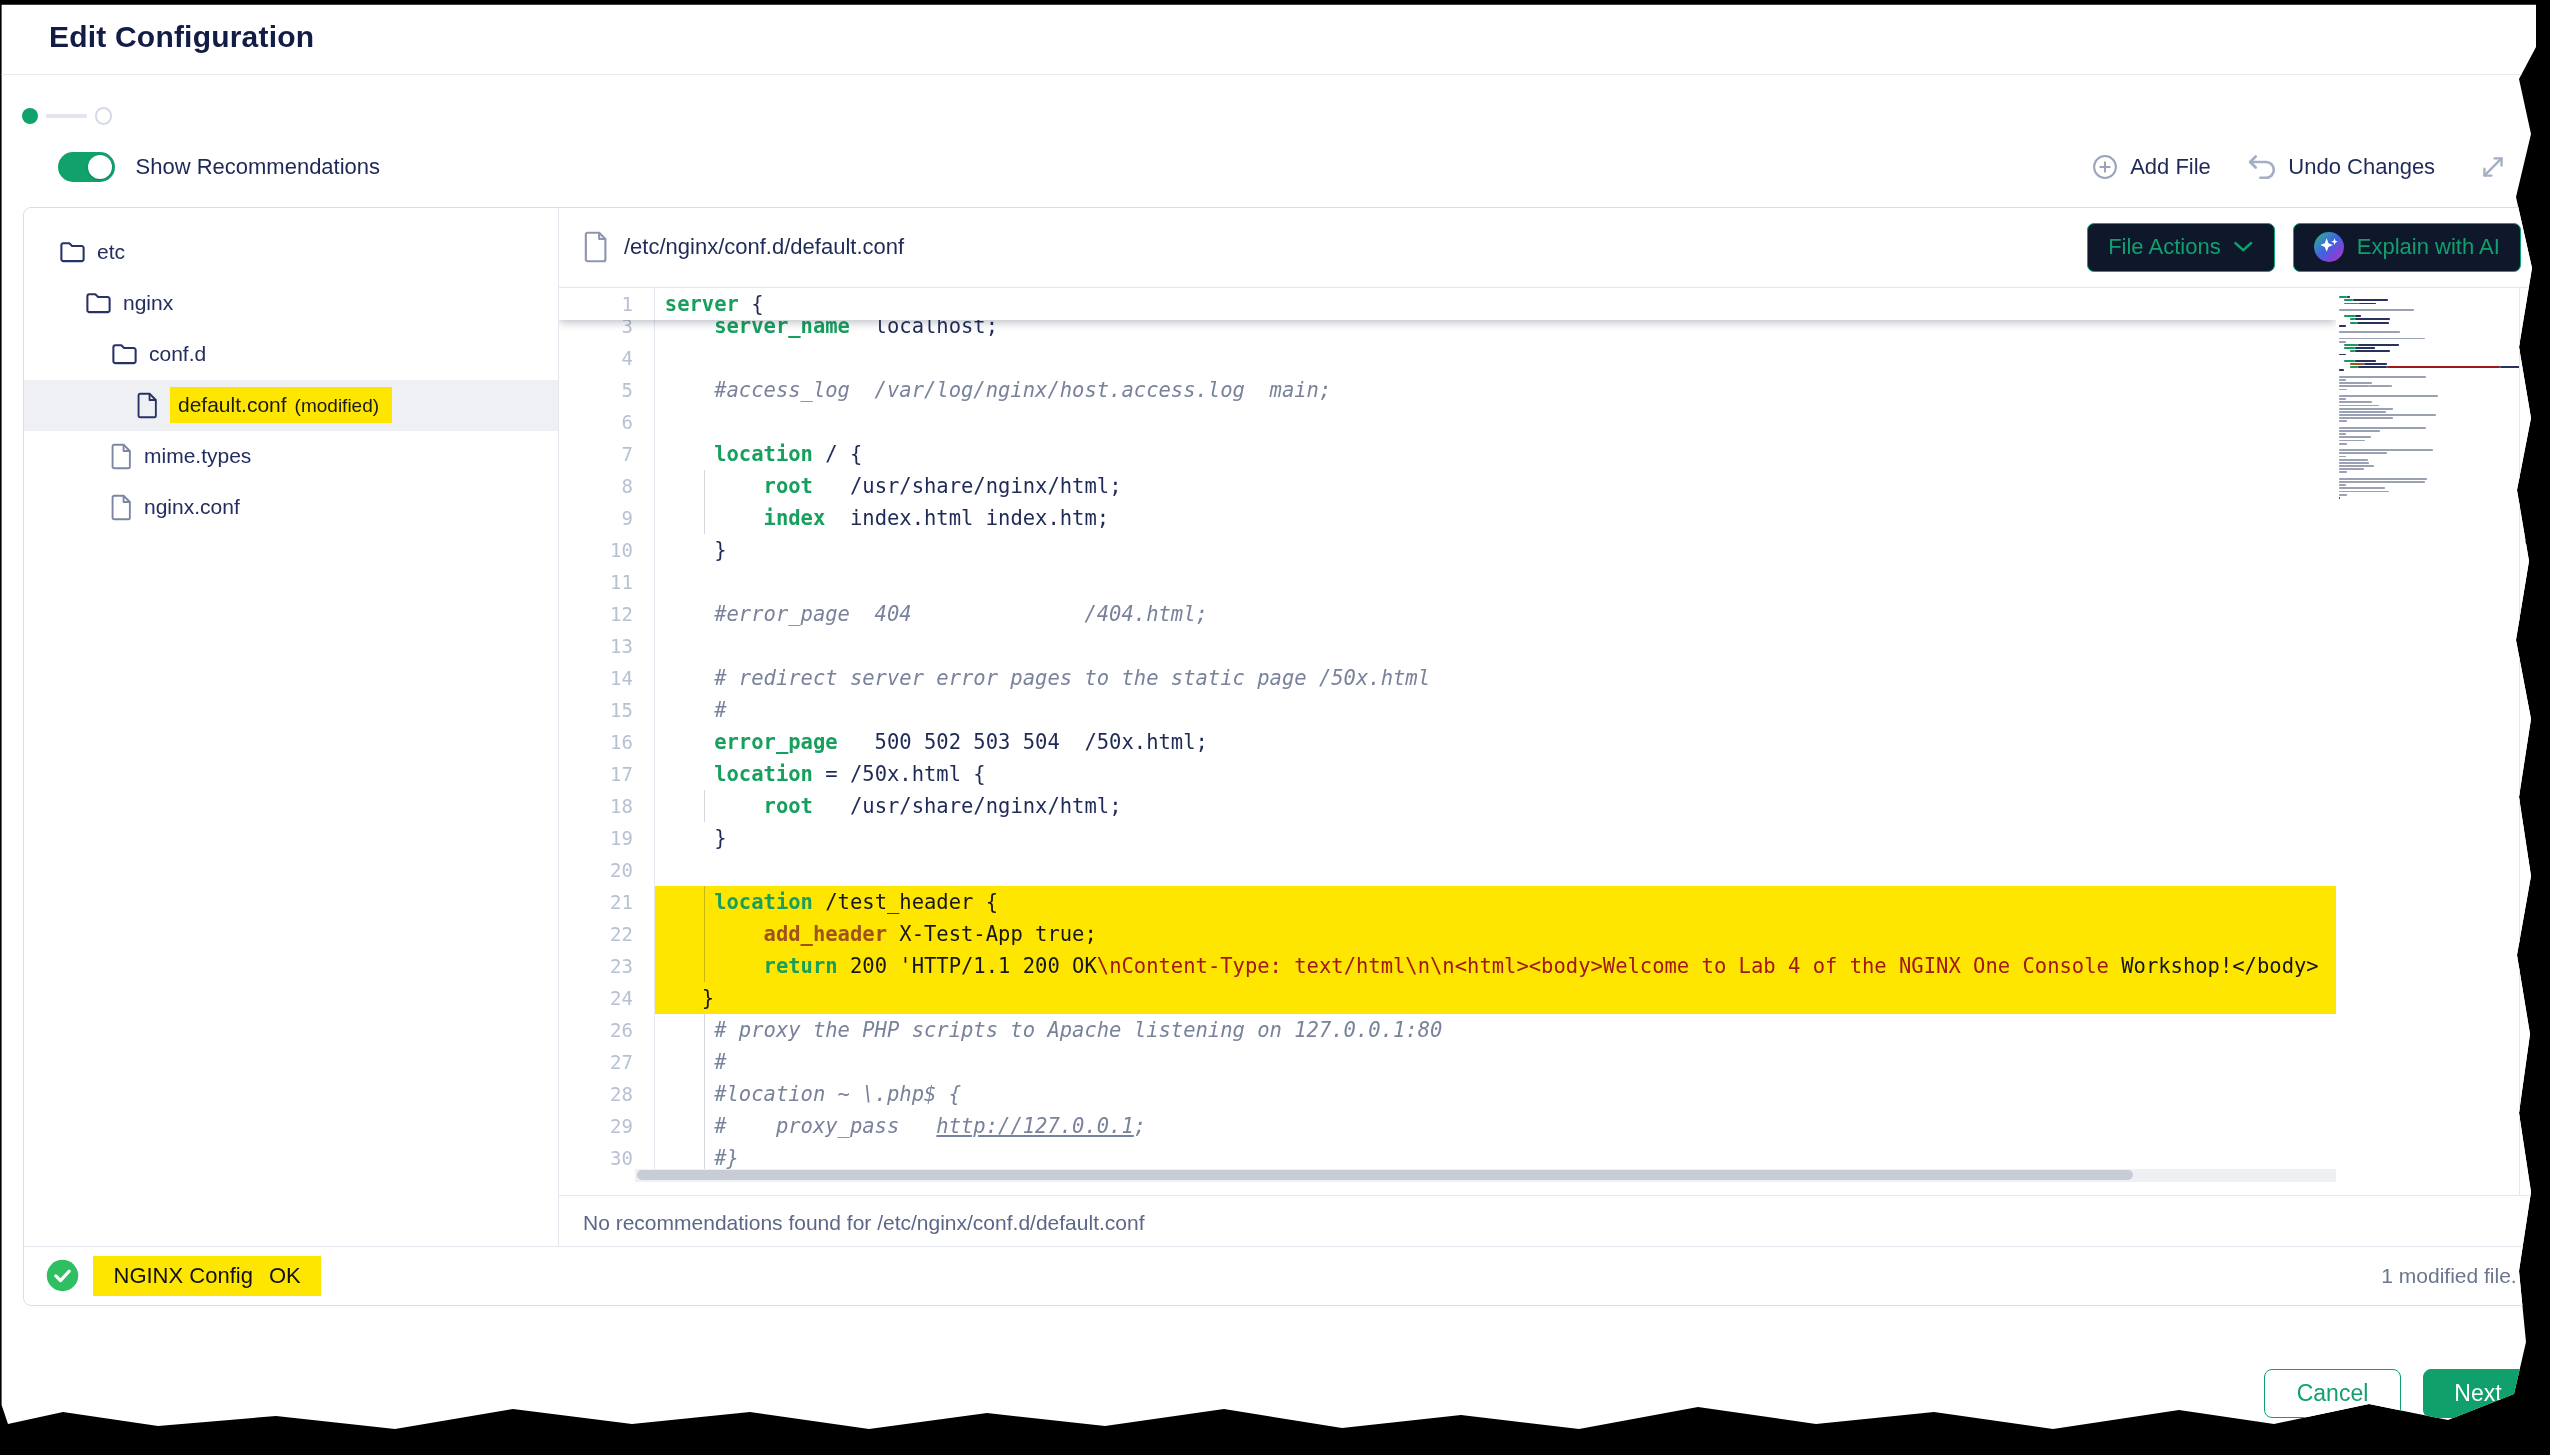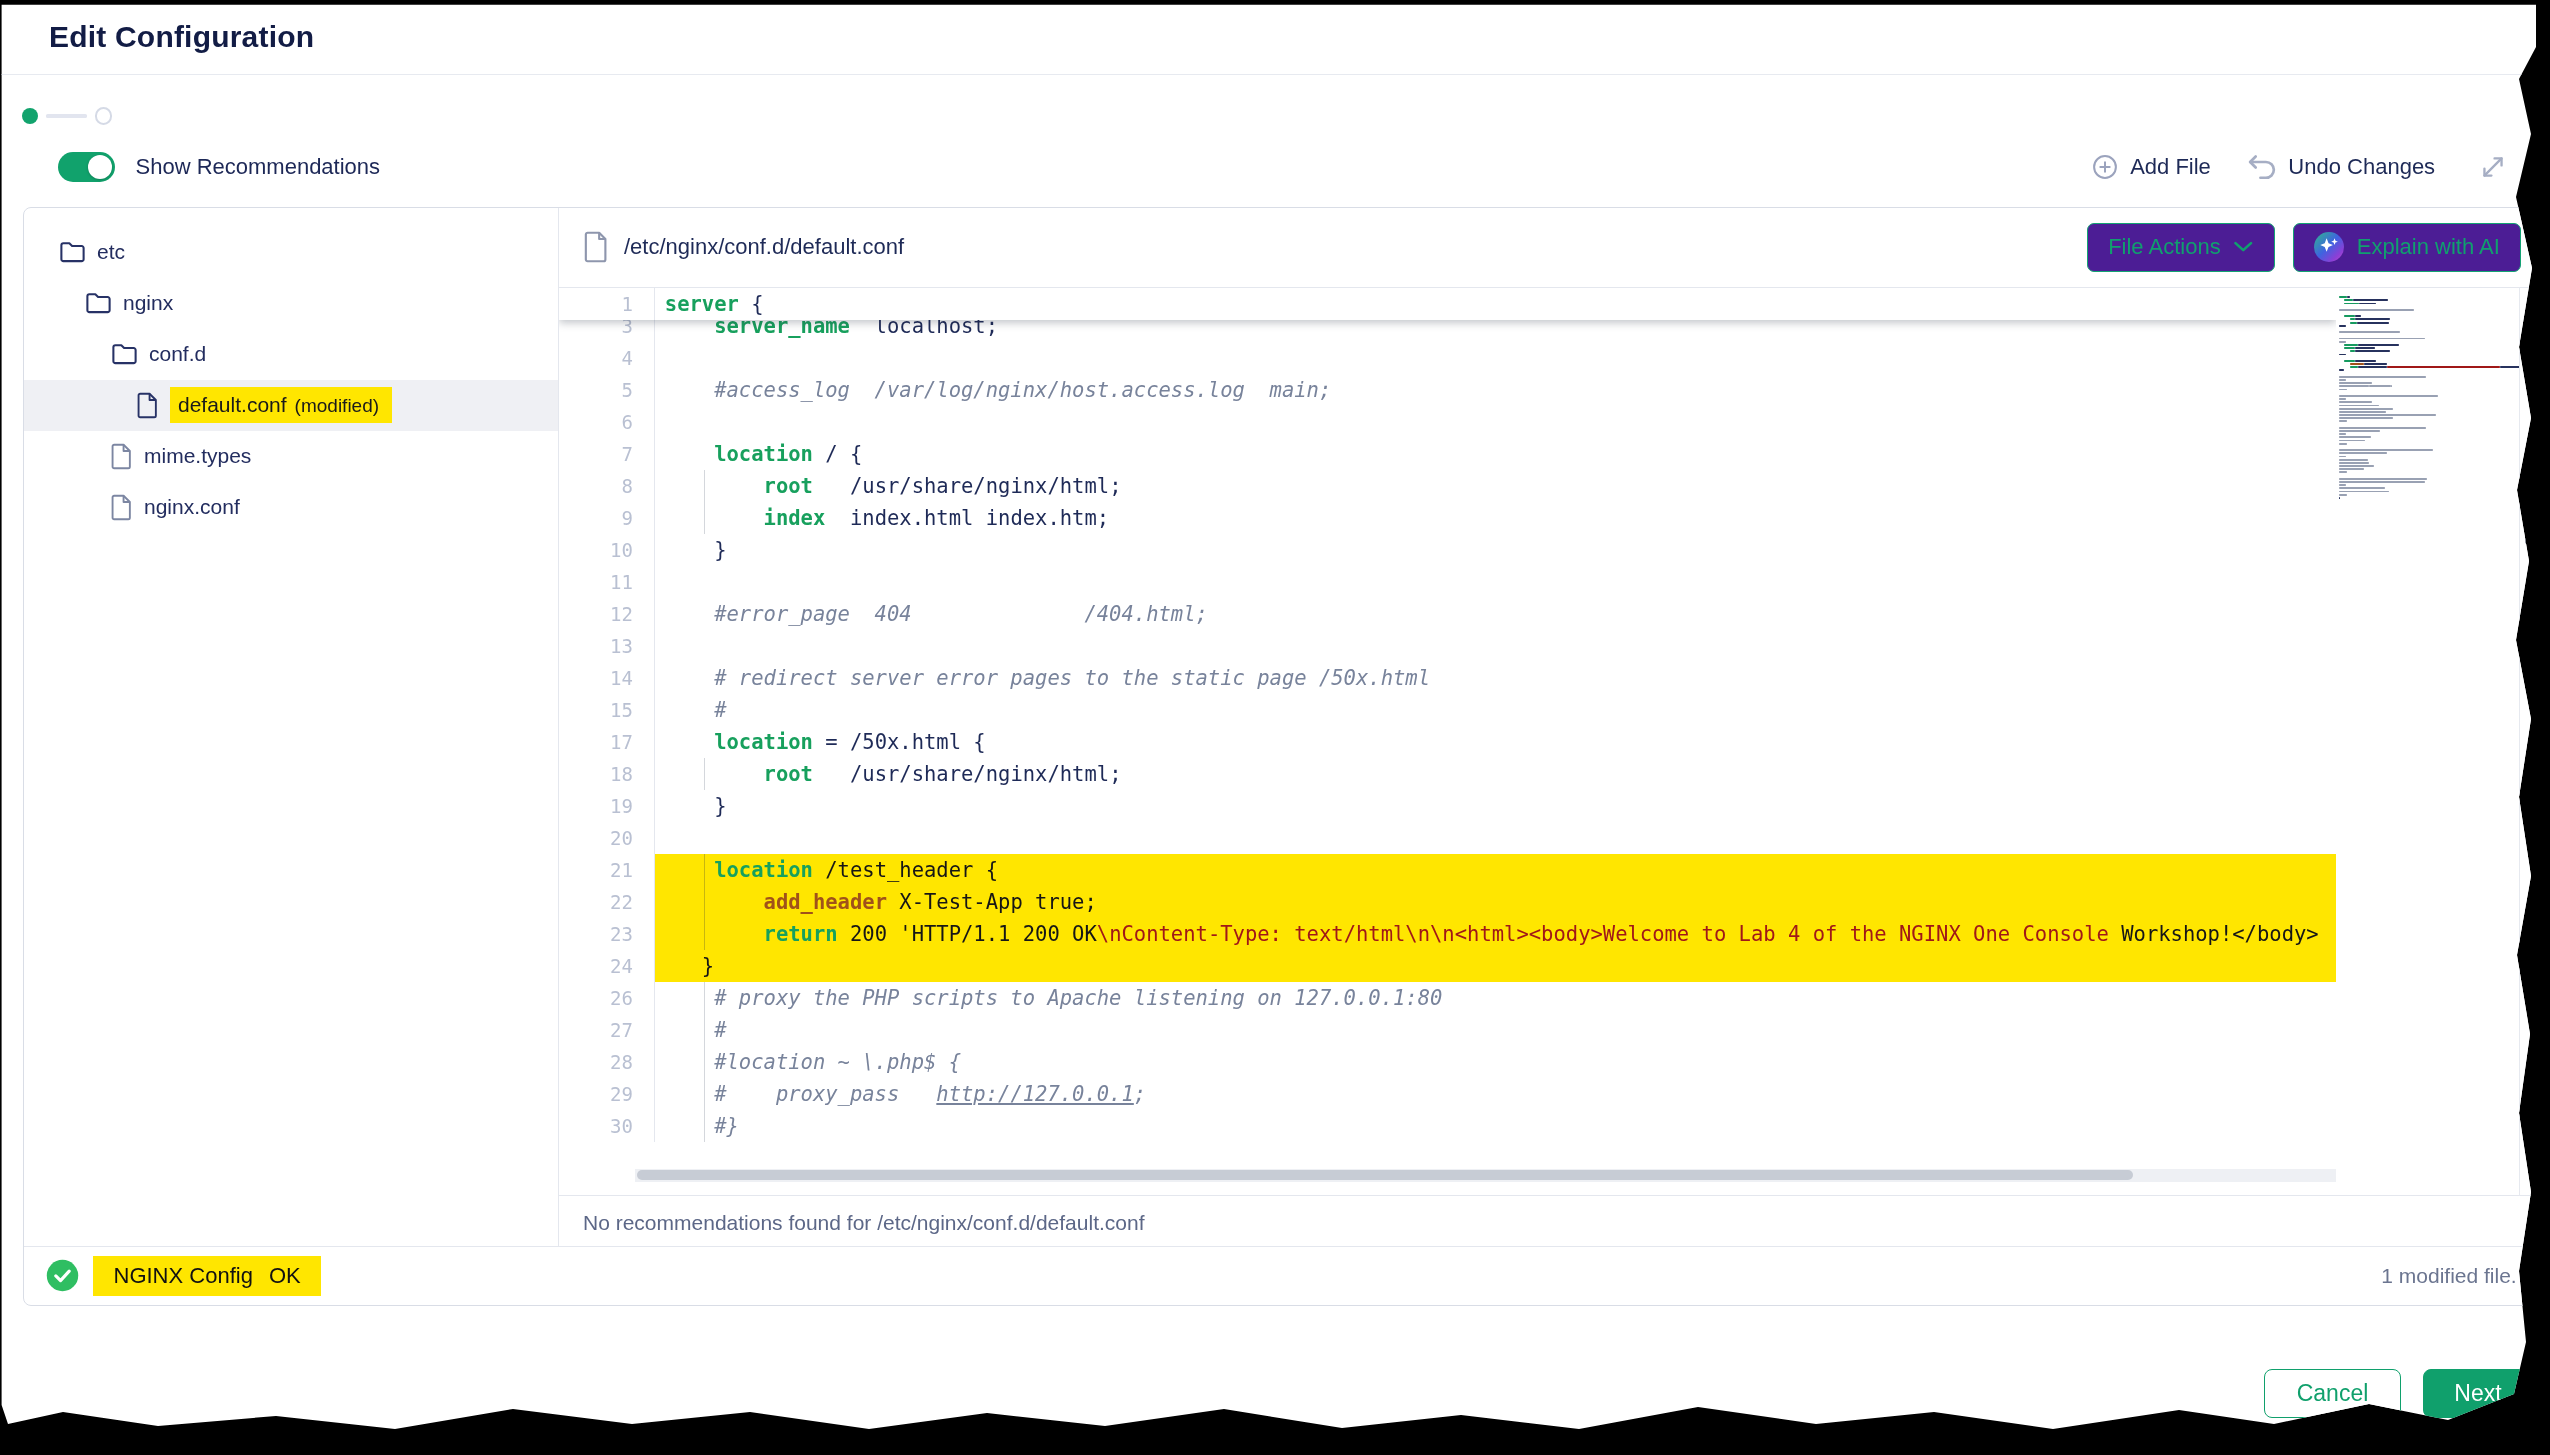--- a/index.html
+++ b/index.html
@@ -26,21 +26,21 @@
   .tree-row{height:51px;display:flex;align-items:center;cursor:pointer;}
   .tree-row.selected{background:#eff0f4;}
   .tree-label{font-size:21px;color:#232d5f;margin-left:11px;white-space:nowrap;}
   .tree-chip{margin-left:11px;background:#ffe600;padding:6.3px 12.6px 6.3px 8px;display:flex;align-items:baseline;}
   .tree-chip .lbl{font-size:21px;color:#1a1a1a;}
   .tree-chip .sfx{font-size:19px;color:#1a1a1a;margin-left:8px;}
   .main{flex:1;display:flex;flex-direction:column;min-width:0;}
   .file-header{height:79px;flex:none;border-bottom:1.6px solid #e4e7ee;display:flex;align-items:center;padding:0 17.4px 0 24px;}
   .file-path{font-size:22px;color:#1e2a57;margin-left:14px;}
   .hdr-buttons{margin-left:auto;display:flex;align-items:center;gap:17.4px;}
-  .btn-outline{display:flex;align-items:center;gap:12.6px;background:#4c1d95;border:1.6px solid #14a374;border-radius:7px;color:#10a06e;font-size:22px;font-family:inherit;height:49px;padding:0 20.5px;cursor:pointer;}
+  .btn-outline{display:flex;align-items:center;gap:12.6px;background:#0f172a;border:1.6px solid #14a374;border-radius:7px;color:#10a06e;font-size:22px;font-family:inherit;height:49px;padding:0 20.5px;cursor:pointer;}
   .editor-body{height:908px;flex:none;display:flex;position:relative;border-bottom:1.6px solid #e4e7ee;box-sizing:border-box;}
   .lines-area{flex:1;position:relative;overflow:hidden;min-width:0;}
   .rows{position:absolute;top:22px;left:0;right:0;}
   .row{display:flex;height:32px;}
   .row .ln{width:74px;flex:none;text-align:right;padding-right:20.5px;border-right:1.6px solid #e4e7ee;background:#fff;
     font-family:"DejaVu Sans Mono",monospace;font-size:19px;line-height:32px;color:#b9c0d2;}
   .row .code{flex:1;min-width:0;position:relative;padding-left:10.3px;white-space:pre;overflow:hidden;
     font-family:"DejaVu Sans Mono",monospace;font-size:20.5px;line-height:32px;color:#1e2a57;}
   .row.hl .code{background:#ffe600;}
   .row.sel .code{background:#e9ebef;}
@@ -263,20 +263,24 @@
                 </div>
                 <div class="row">
                   <div class="ln">14</div>
                   <div class="code"><span class="seg-cmt">    # redirect server error pages to the static page /50x.html</span></div>
                 </div>
                 <div class="row">
                   <div class="ln">15</div>
                   <div class="code"><span class="seg-cmt">    #</span></div>
                 </div>
                 <div class="row">
+                  <div class="ln">16</div>
+                  <div class="code"><span class="seg-pl">    </span><span class="seg-kw">error_page</span><span class="seg-pl">   500 502 503 504  /50x.html;</span></div>
+                </div>
+                <div class="row">
                   <div class="ln">17</div>
                   <div class="code"><span class="seg-pl">    </span><span class="seg-kw">location</span><span class="seg-pl"> = /50x.html {</span></div>
                 </div>
                 <div class="row g">
                   <div class="ln">18</div>
                   <div class="code"><span class="seg-pl">        </span><span class="seg-kw">root</span><span class="seg-pl">   /usr/share/nginx/html;</span></div>
                 </div>
                 <div class="row">
                   <div class="ln">19</div>
                   <div class="code"><span class="seg-pl">    }</span></div>

